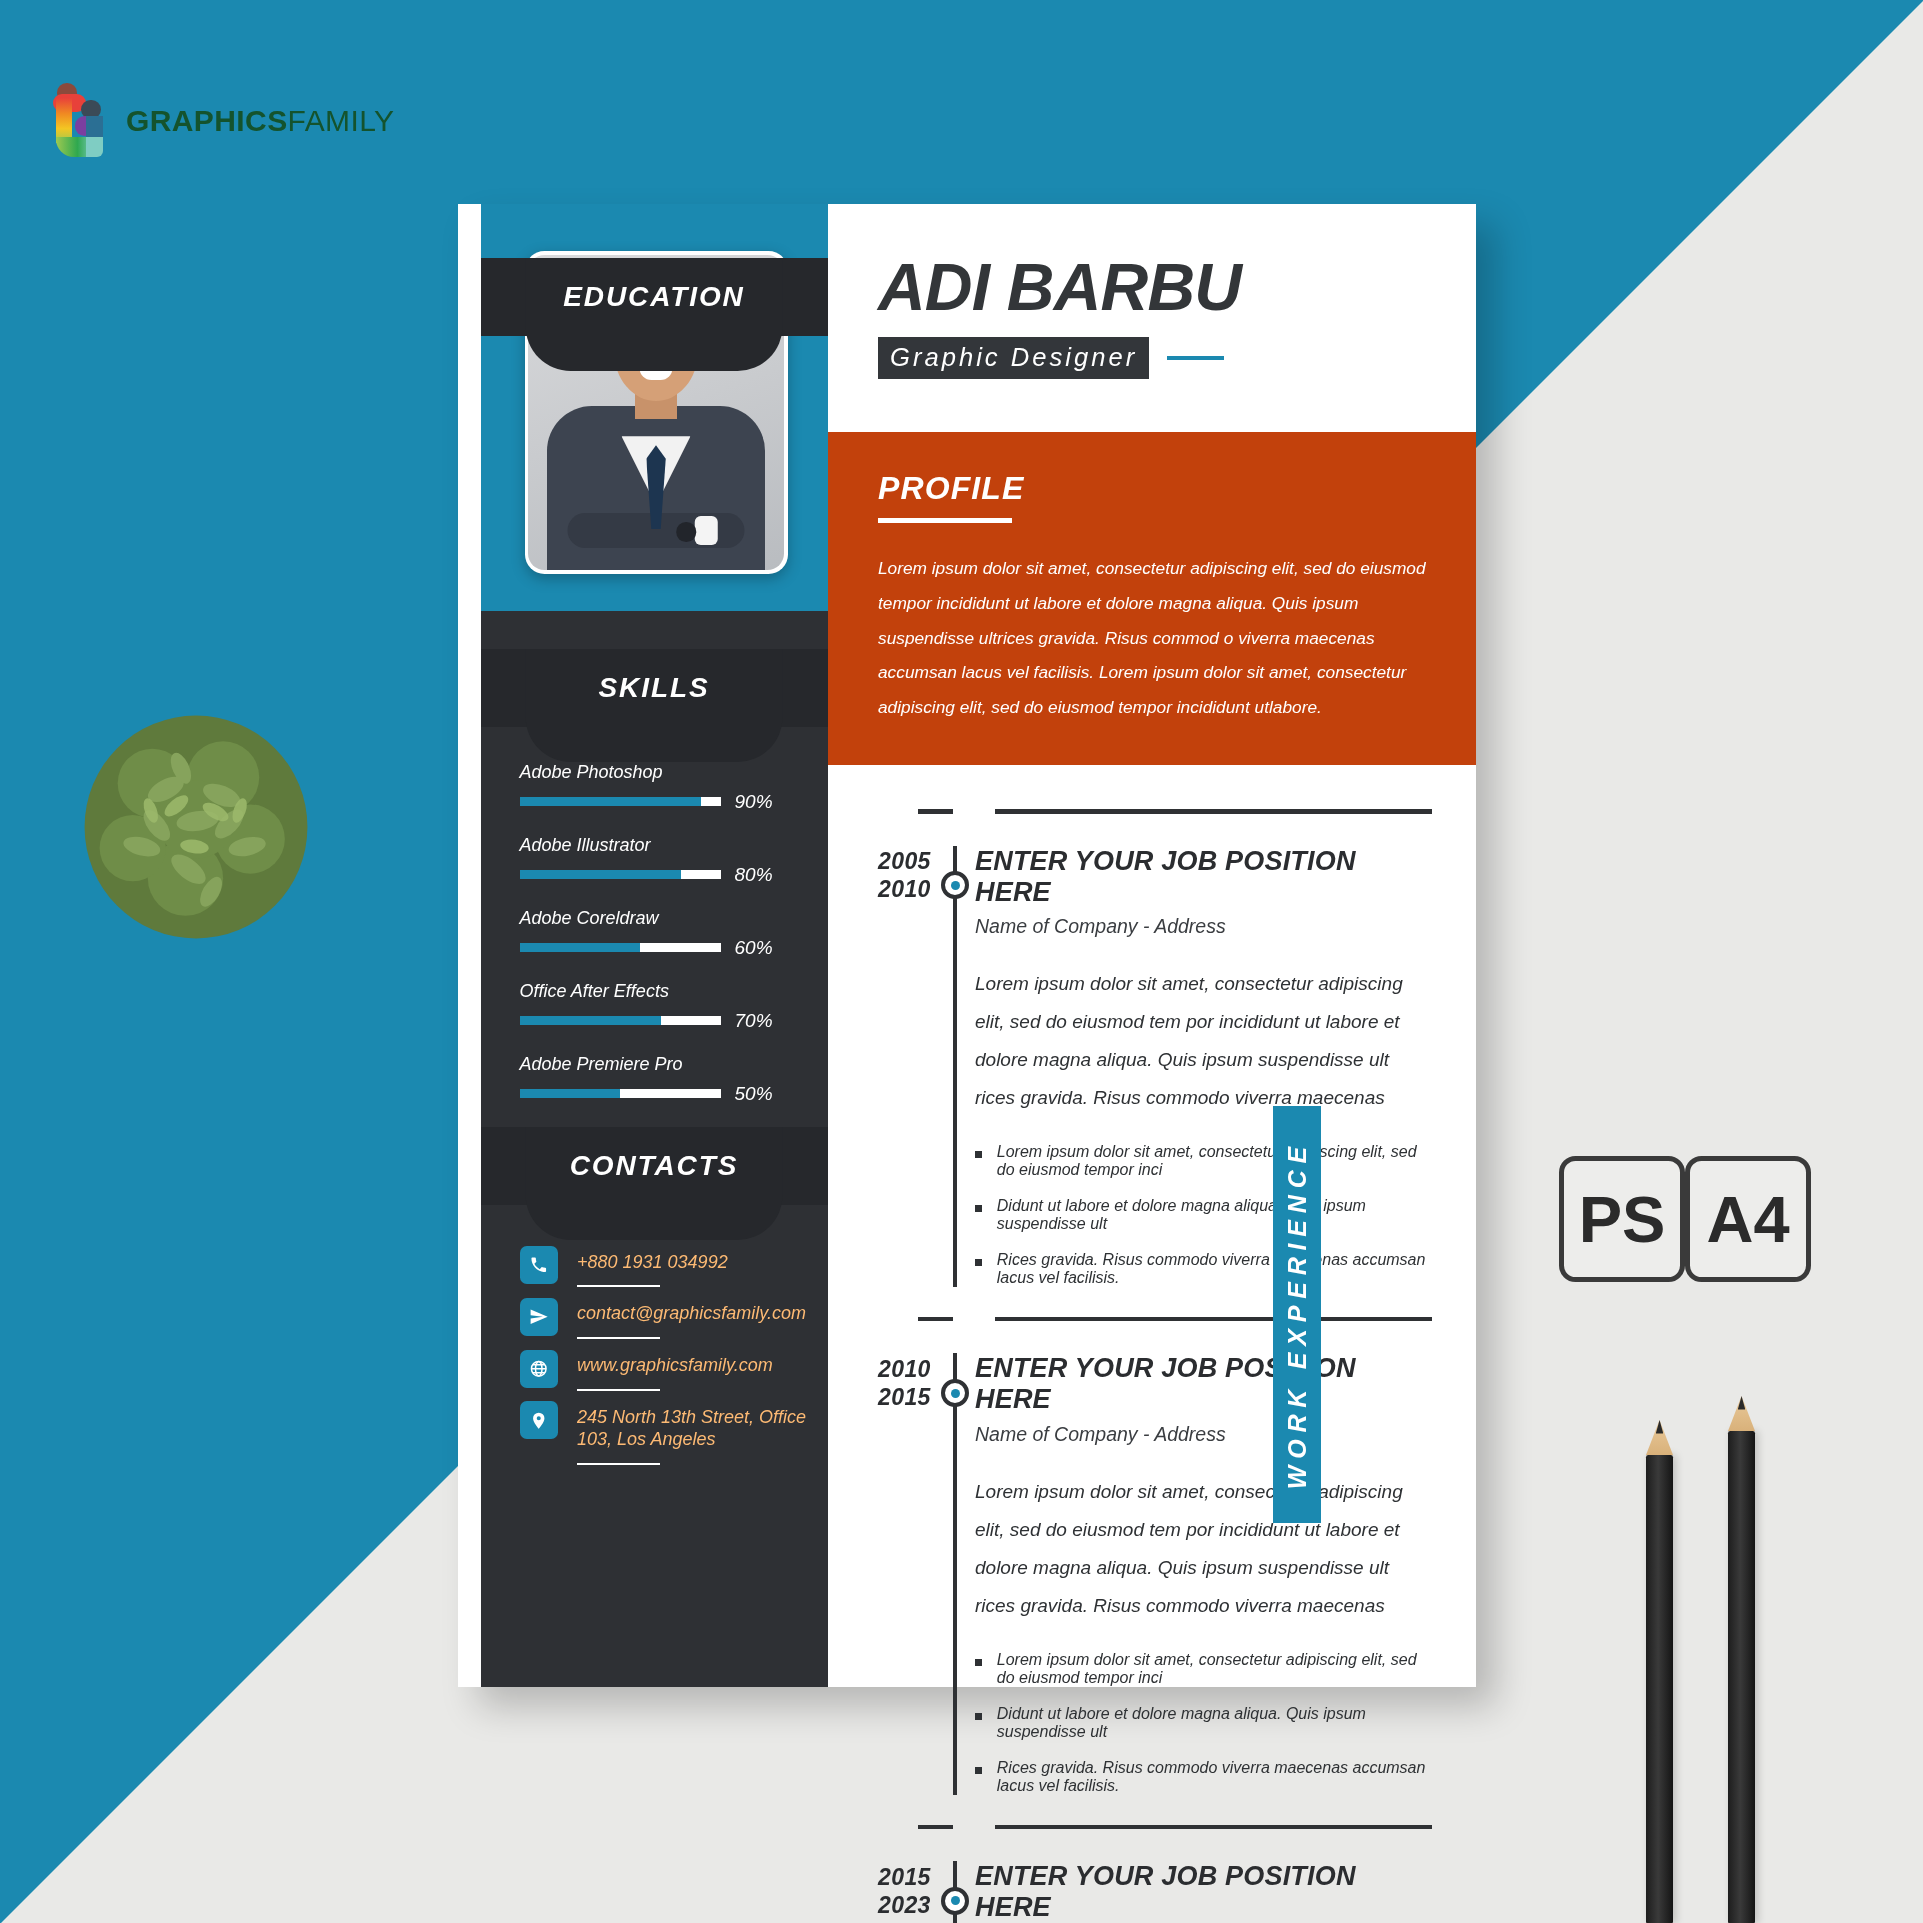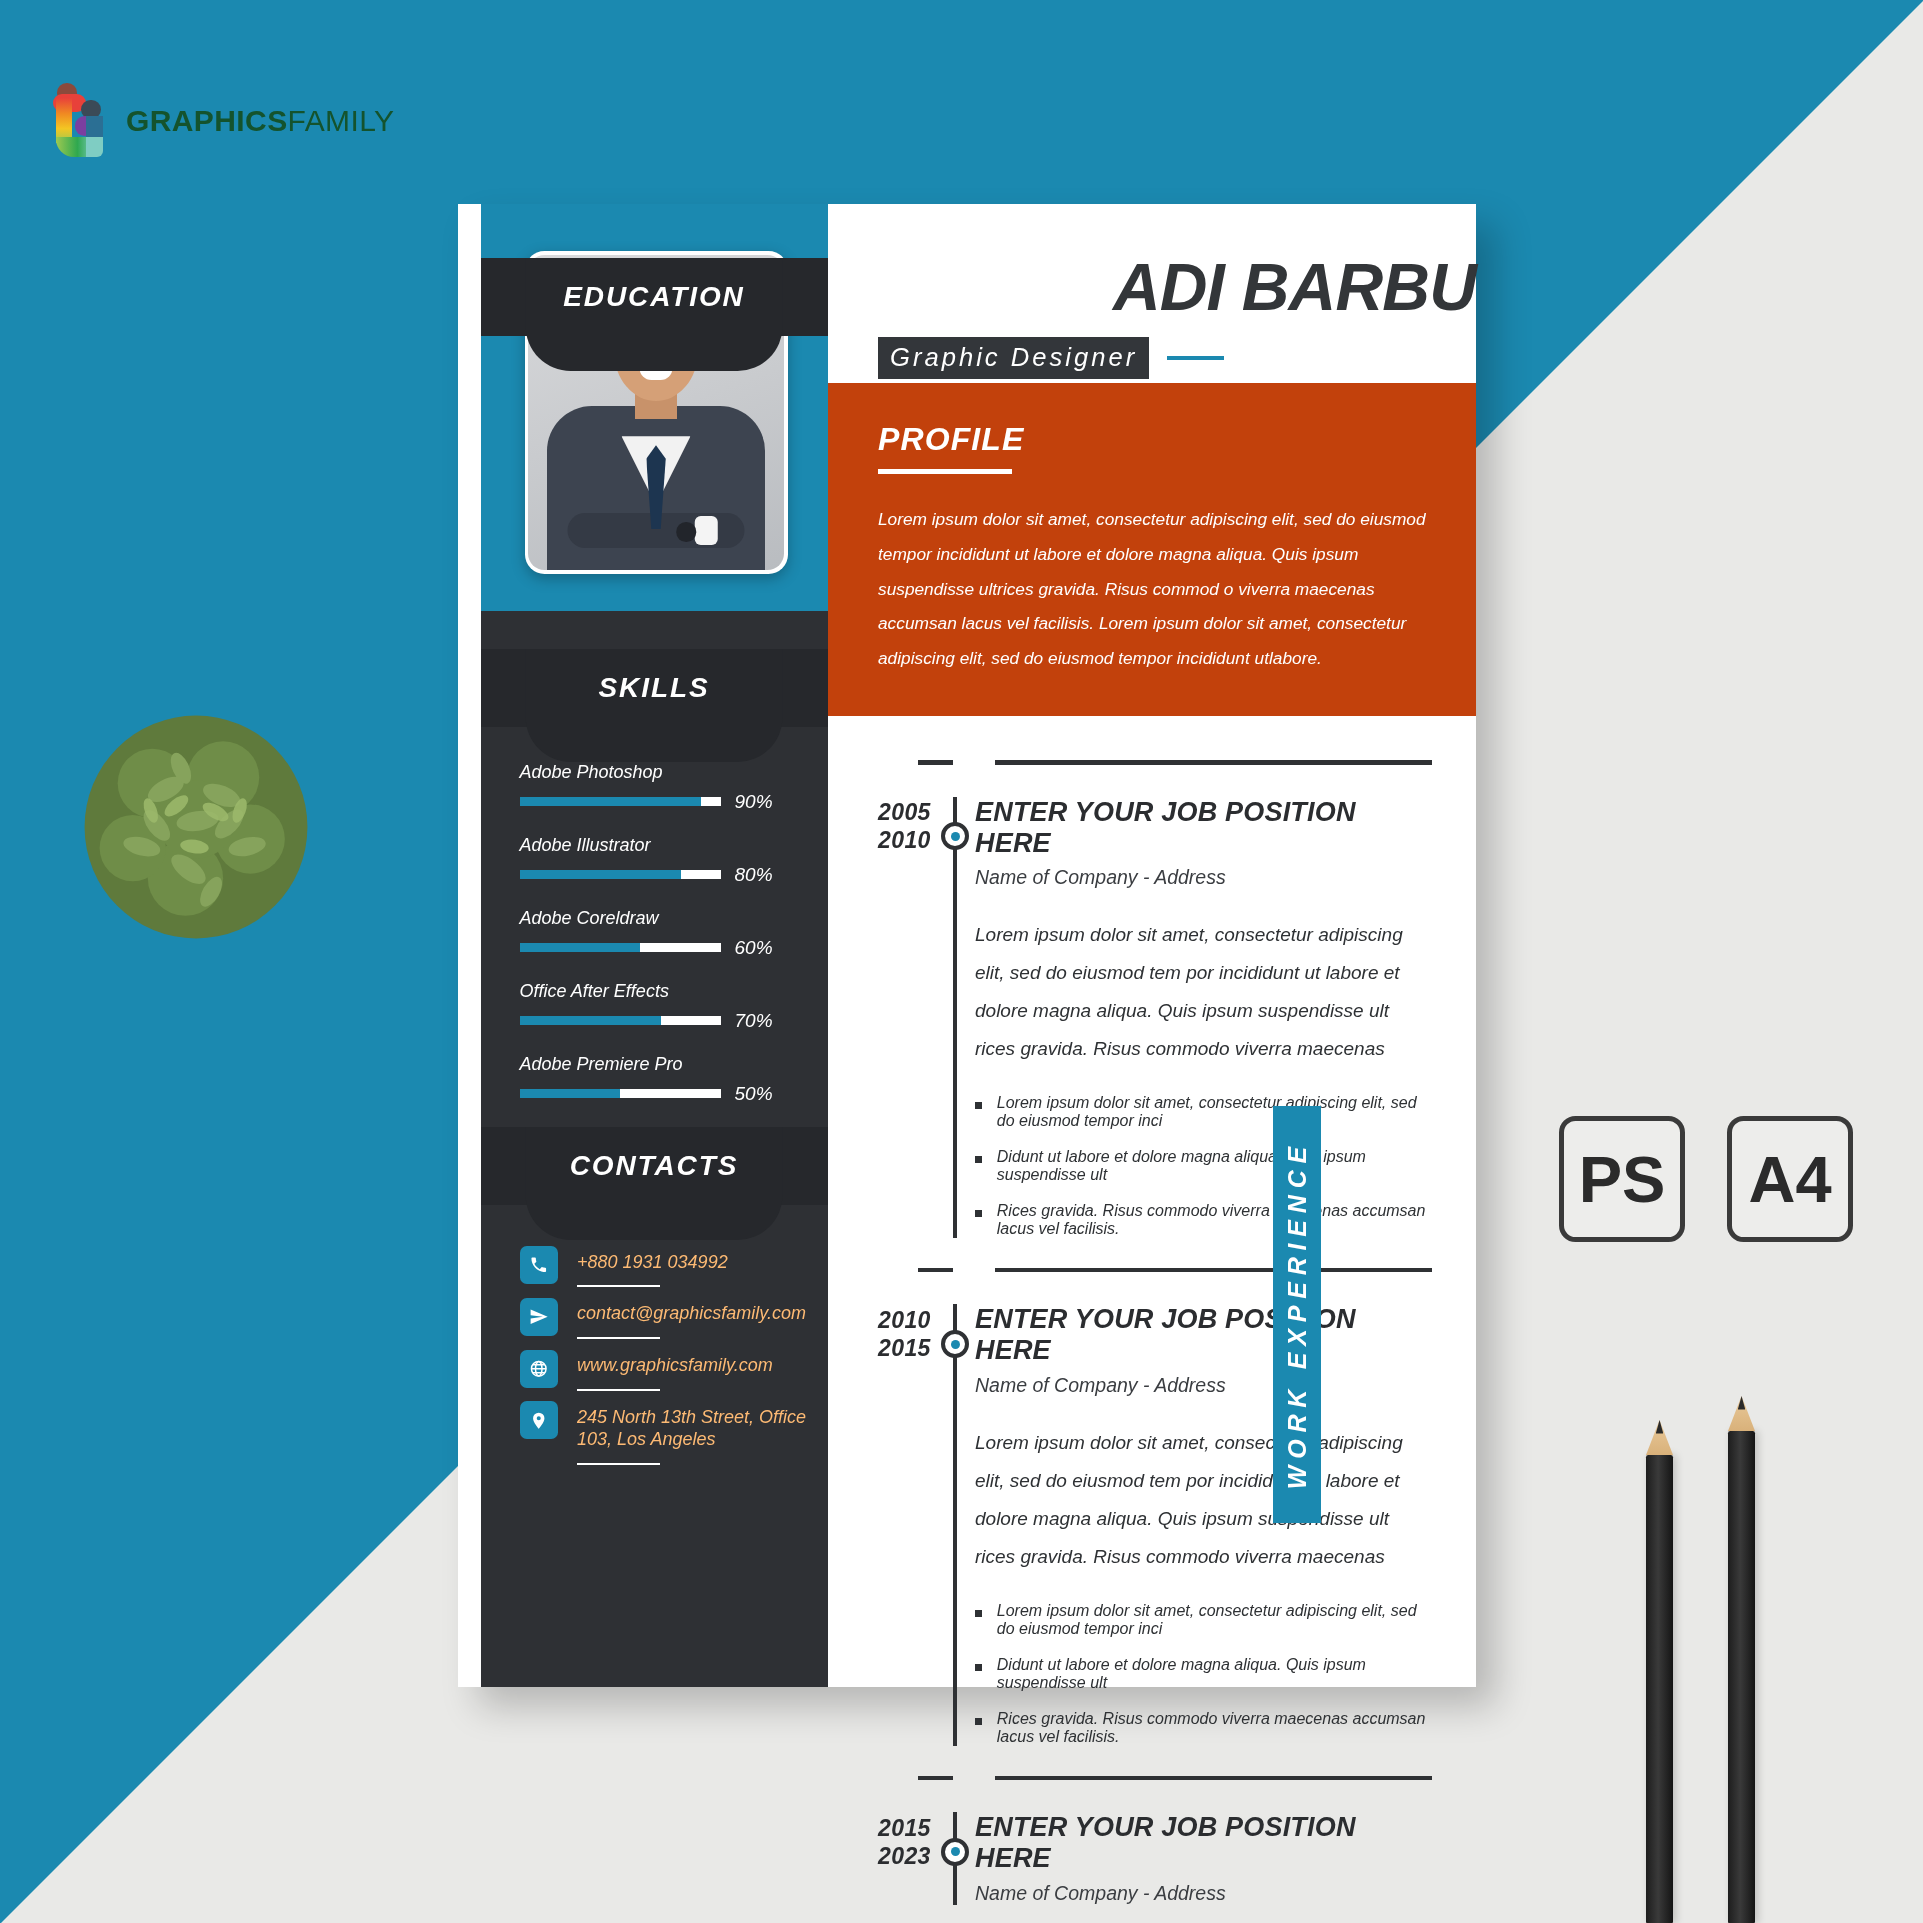--- a/index.html
+++ b/index.html
@@ -49,21 +49,21 @@
     position:absolute; top:-35px; left:0; width:27px; height:35px;
     background:linear-gradient(180deg,#e8c99a,#d9b17a);
     clip-path: polygon(50% 0, 100% 100%, 0 100%);
   }
   .pencil .lead {
     position:absolute; top:-35px; left:9.8px; width:7.5px; height:13.5px;
     background:#2a2a2a; clip-path: polygon(50% 0, 100% 100%, 0 100%);
   }
 
   
-  .badges { position:absolute; left:1559px; top:1116px; display:flex; gap:42px; }
+  .badges { position:absolute; left:1559px; top:1156px; display:flex; }
   .badge {
     width:126px; height:126px; border:5.3px solid #3a3a3a; border-radius:16.5px;
     display:flex; align-items:center; justify-content:center;
     font-size:65px; font-weight:700; color:#2b2b2b; background:rgba(255,255,255,.18);
   }
 
   
   .sheet {
     position:absolute; left:458px; top:204px; width:1018px; height:1483px;
     background:#ffffff; box-shadow:19.5px 19.5px 35px rgba(0,0,0,.22);font-style:italic;
@@ -141,21 +141,21 @@
     background:#1b89b0; display:flex; align-items:center; justify-content:center;
     z-index:5;
   }
   .vtab span {
     writing-mode:vertical-rl; transform:rotate(180deg);
     color:#ffffff; font-size:25px; font-weight:700; letter-spacing:6.8px;
   }
 
   
   .col-right { position:absolute; left:370px; top:0; right:0; height:100%; }
-  .name-block { padding:50px 0 0 50px; height:179px;text-align:right; }
+  .name-block { padding:50px 0 0 50px; height:228px; }
   .name { font-size:66px; font-weight:700; color:#333639; letter-spacing:-0.8px; line-height:1; }
   .title-row { display:flex; align-items:center; gap:18px; margin-top:16.5px; }
   .title-badge {
     background:#33363a; color:#ffffff; font-size:25.6px; letter-spacing:3px;
     padding:6px 12px 7.5px 12px;
   }
   .title-dash { width:57px; height:3.8px; background:#1b89b0; }
 
   .profile-band { background:#c2410c; padding:38px 50px 41px 50px; }
   .profile-title { color:#ffffff; font-size:32px; font-weight:700; letter-spacing:1.1px; }

